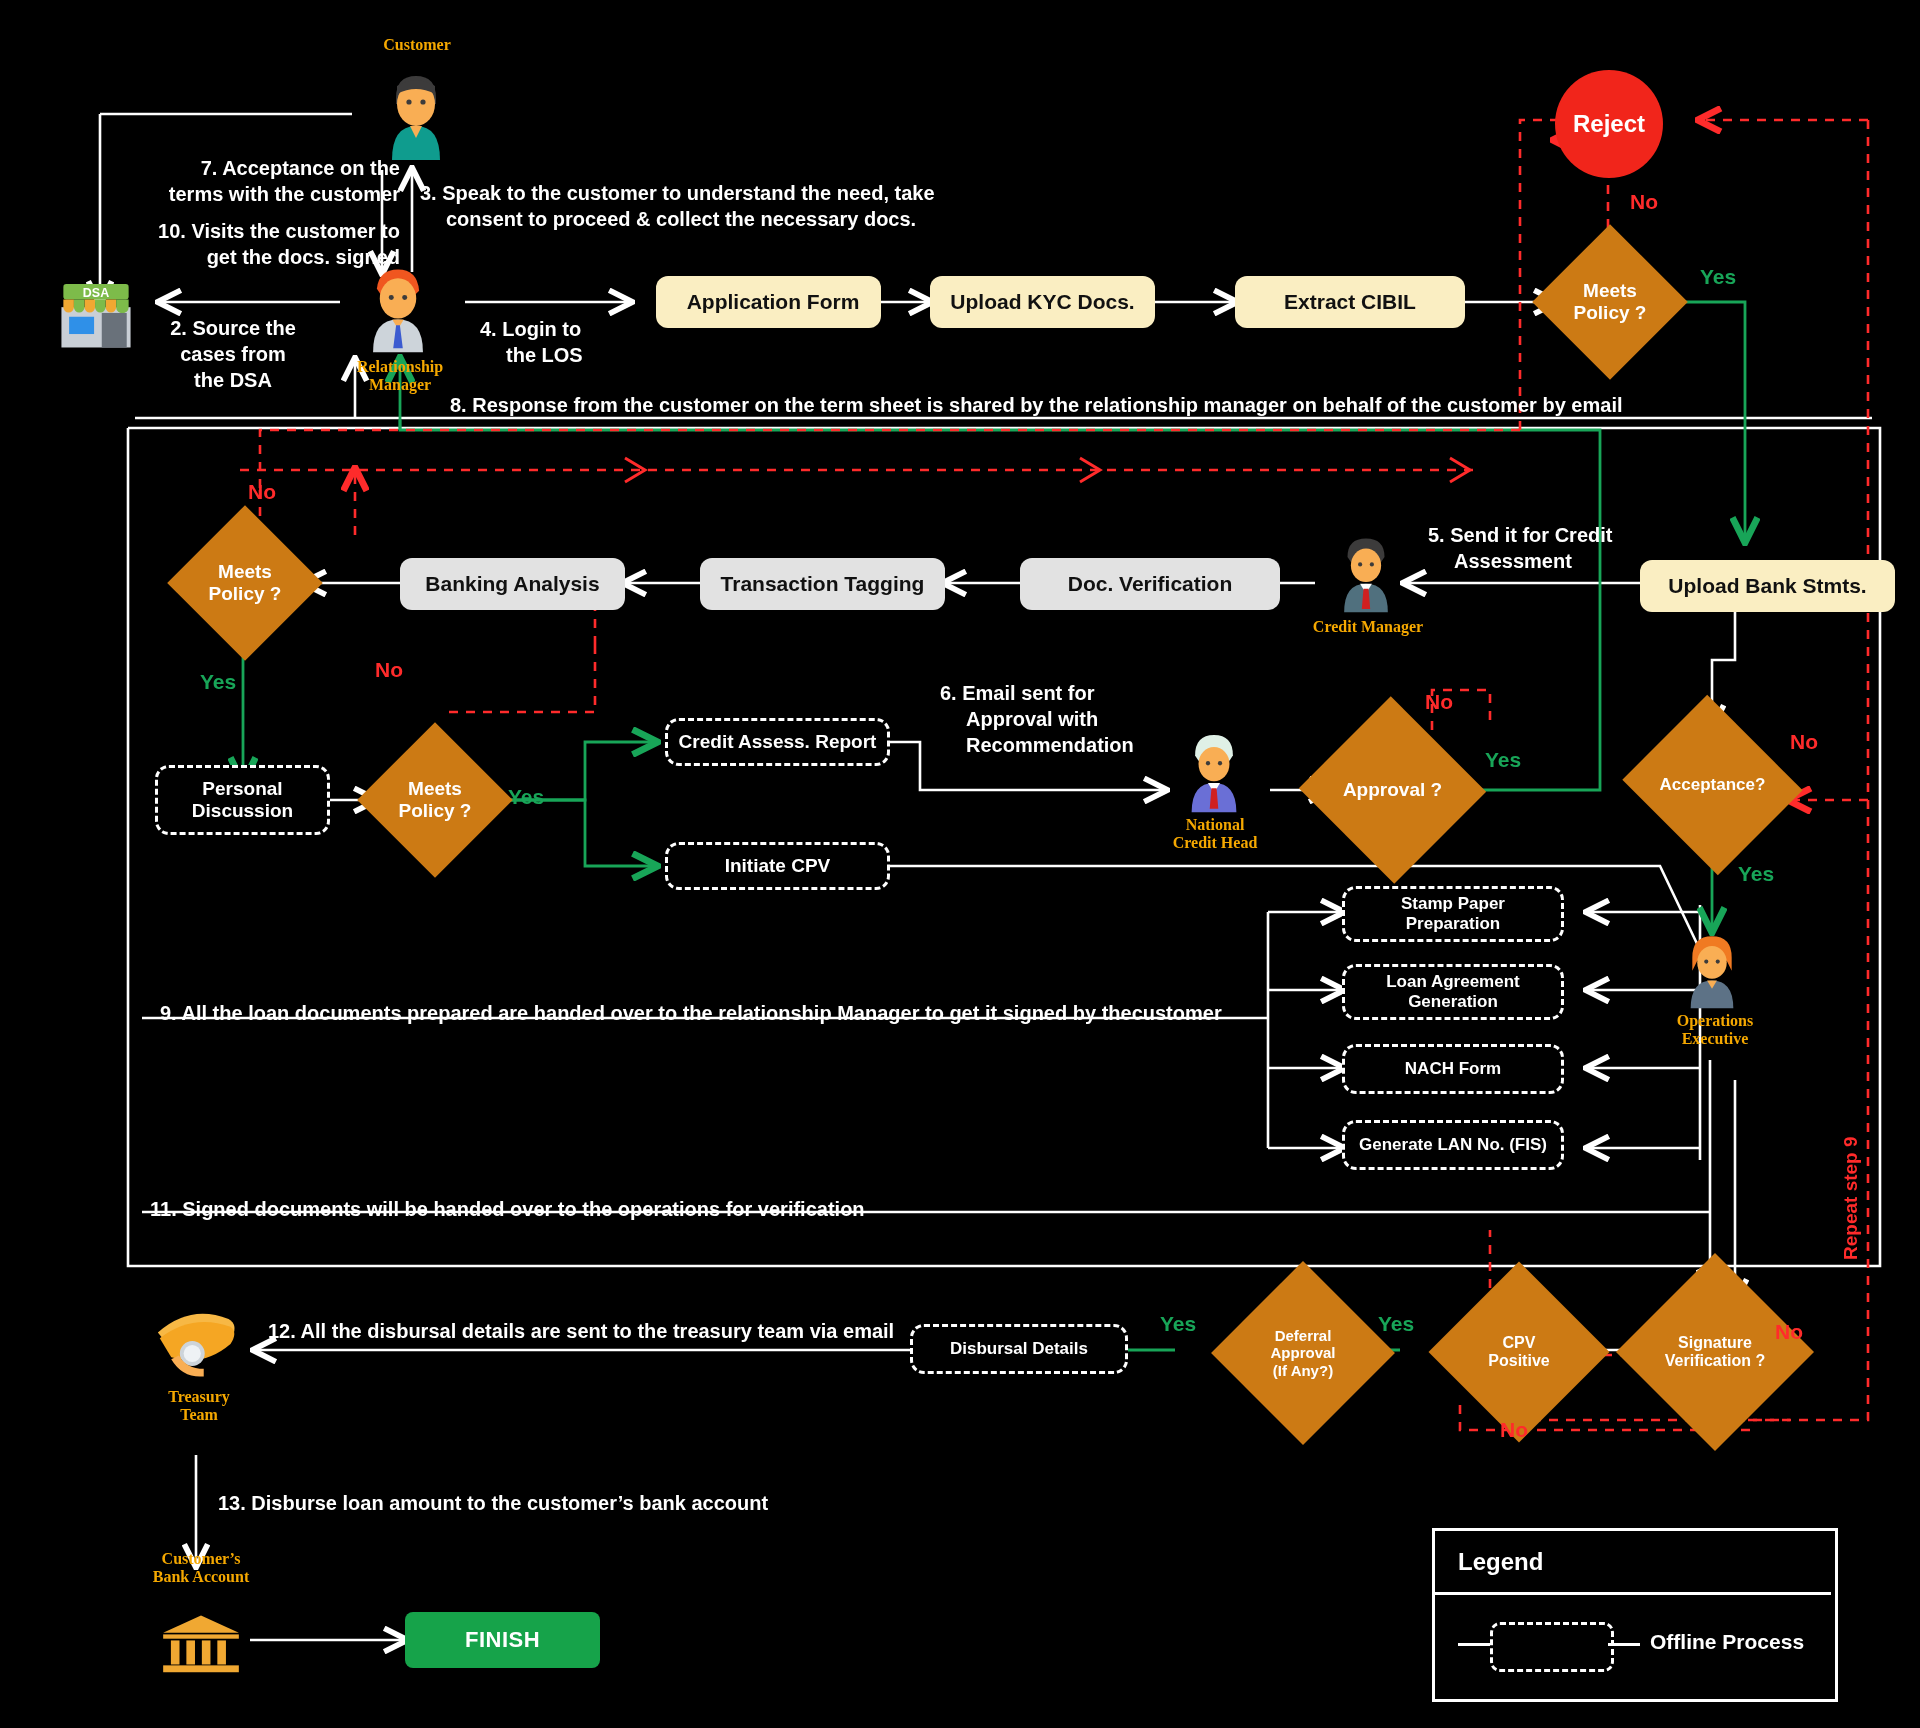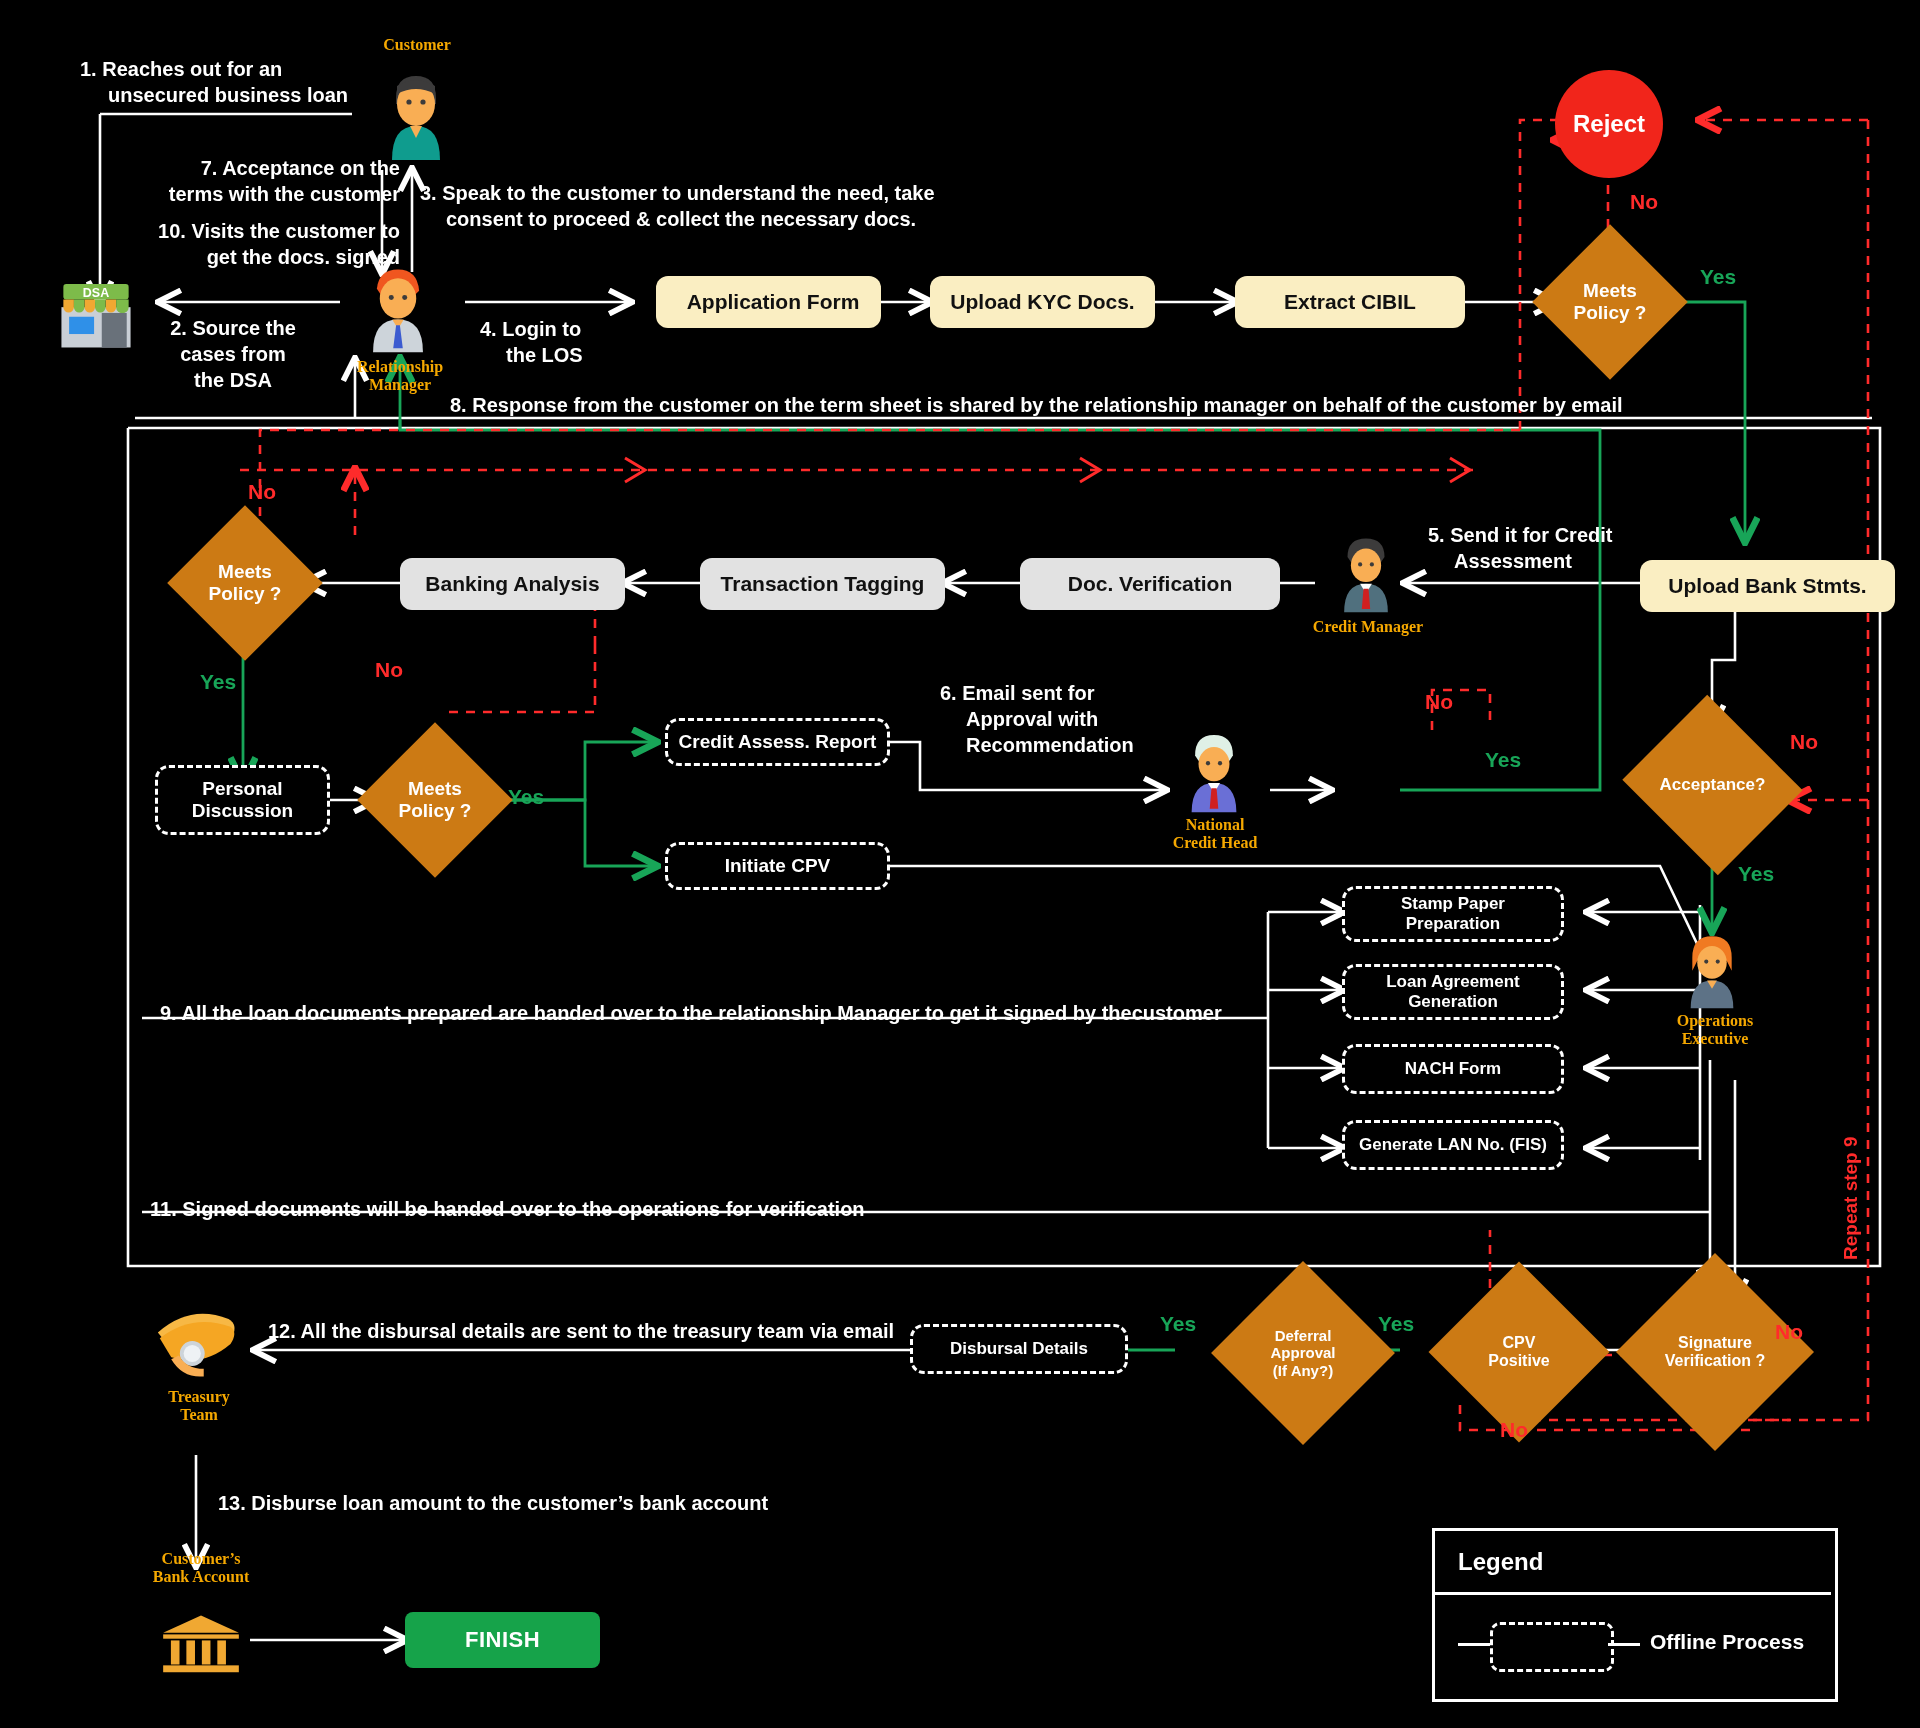--- a/index.html
+++ b/index.html
@@ -354,20 +354,24 @@
   </div>
 </div>
 
 <div class="dia" style="left:380px;top:745px;width:110px;height:110px;">
   <div class="shape"></div>
   <div class="txt">
     <span>Meets</span><br><span>Policy ?</span>
   </div>
 </div>
 
+<div class="dia" style="left:1325px;top:725px;width:135px;height:130px;">
+  <div class="shape"></div>
+  <div class="txt">Approval ?</div>
+</div>
 
 <div class="dia" style="left:1645px;top:725px;width:135px;height:120px;">
   <div class="shape"></div>
   <div class="txt" style="font-size:17px;">Acceptance?</div>
 </div>
 
 <div class="dia" style="left:1645px;top:1282px;width:140px;height:140px;">
   <div class="shape"></div>
   <div class="txt" style="font-size:16px;">
     <span>Signature</span><br><span>Verification ?</span>
@@ -386,24 +390,20 @@
   <div class="txt" style="font-size:15px;">
     <span>Deferral</span><br>
     <span>Approval</span><br>
     <span>(If Any?)</span>
   </div>
 </div>
 
 <div class="node circle" style="left:1555px;top:70px;width:108px;height:108px;">Reject</div>
 <div class="node finish" style="left:405px;top:1612px;width:195px;height:56px;">FINISH</div>
 
-<div class="step" style="left:80px;top:56px;width:320px;">
-  <span>1.  Reaches out for an</span><br>
-  <span style="margin-left:28px;display:inline-block;">unsecured business loan</span>
-</div>
 
 <div class="step" style="left:128px;top:315px;width:210px;text-align:center;">
   <span>2.  Source the</span><br>
   <span>cases from</span><br>
   <span>the DSA</span>
 </div>
 
 <div class="step" style="left:420px;top:180px;width:560px;">
   <span>3.  Speak to the customer to understand the need, take</span><br>
   <span style="margin-left:26px;display:inline-block;">consent to proceed &amp; collect the necessary docs.</span>

